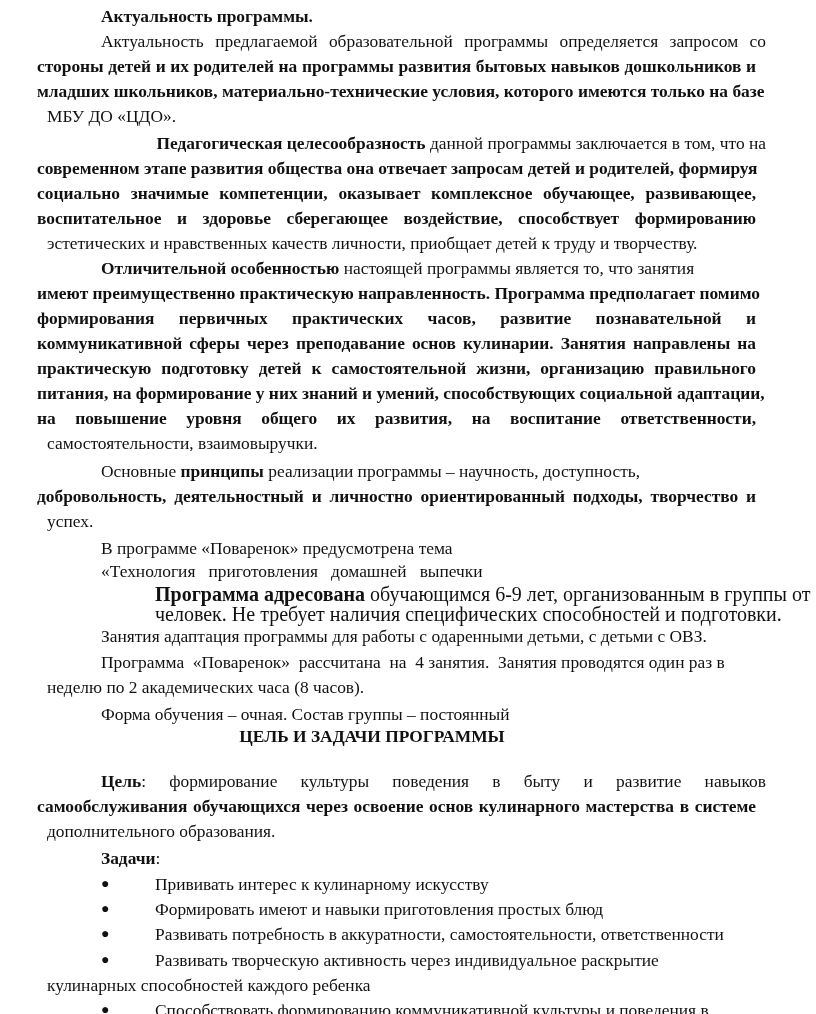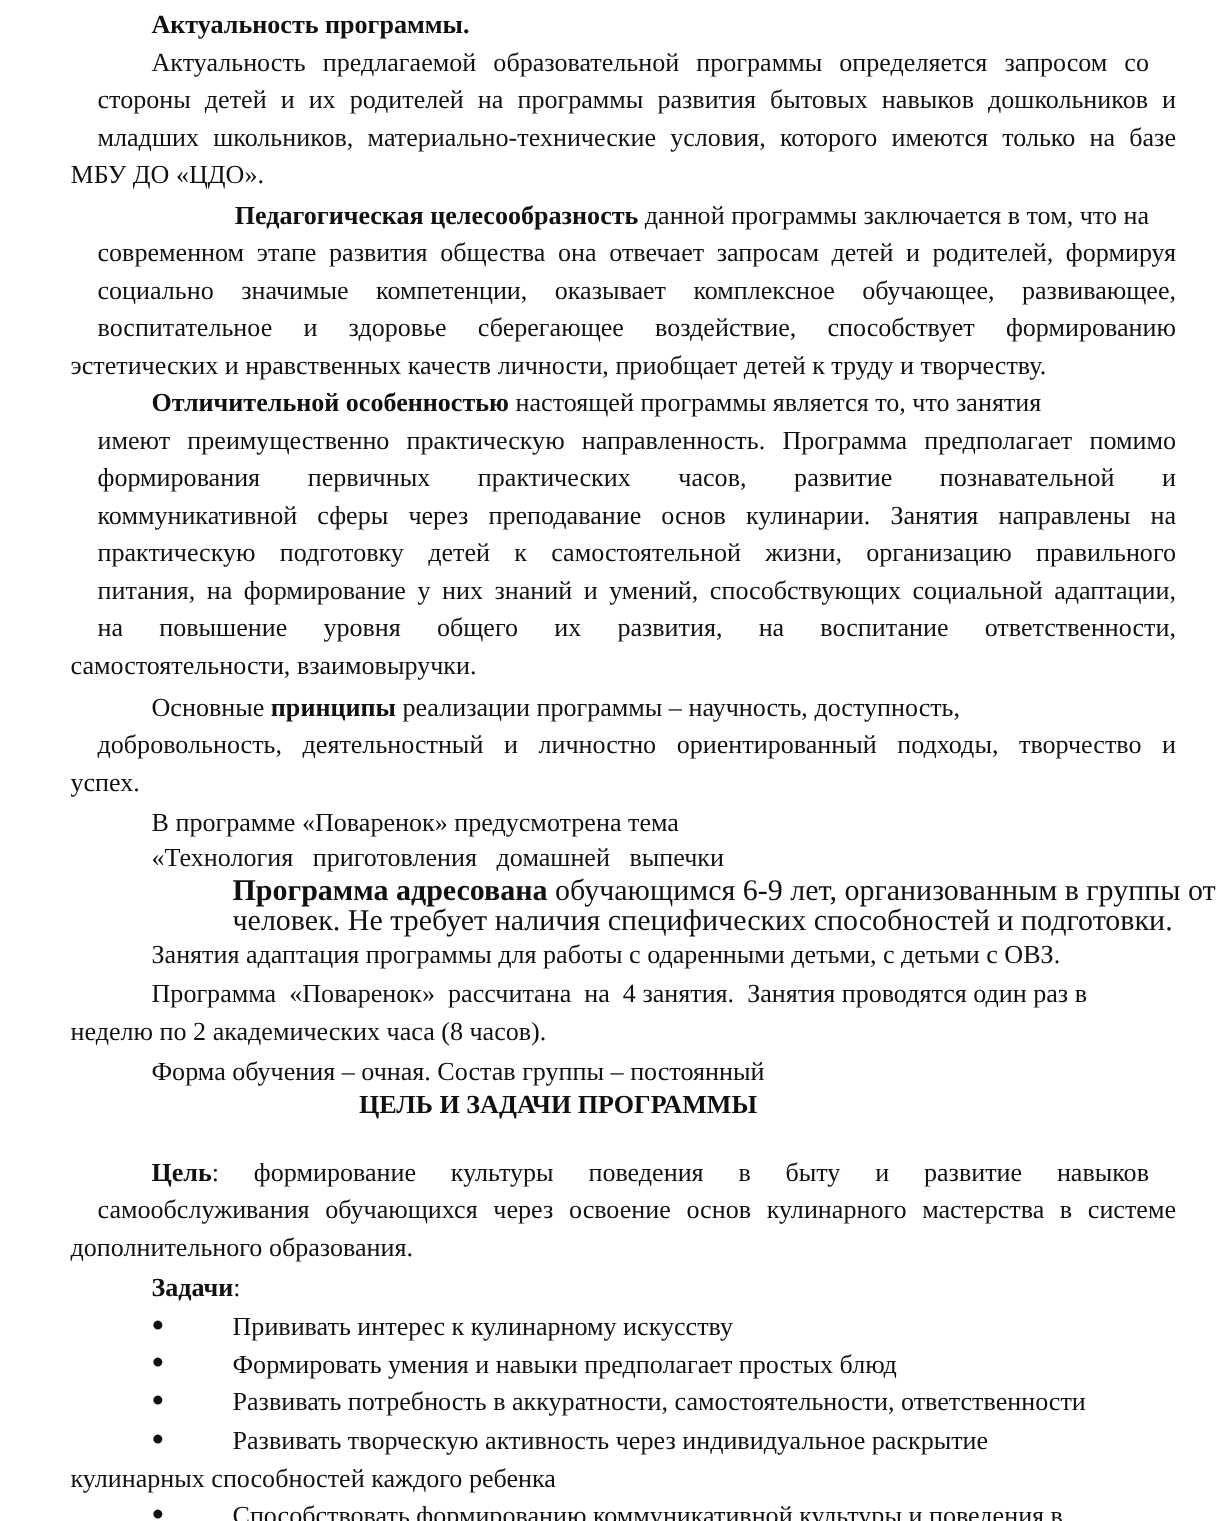--- a/index.html
+++ b/index.html
@@ -2,21 +2,21 @@
 <html><head>
 <meta charset="utf-8">
 <style>
   html, body { margin: 0; padding: 0; background: #ffffff; }
   body {
     width: 816px; height: 1014px; overflow: hidden; position: relative;
     font-family: "Liberation Serif", "DejaVu Serif", serif;
     color: #111111; font-size: 17.4px;
   }
   .ln { position: absolute; white-space: nowrap; line-height: 20px; }
-  .j { left: 65px; width: 719px; text-align: justify; text-align-last: justify; }
+  .j { left: 37px; width: 719px; text-align: justify; text-align-last: justify; font-weight: bold; }
   .b { font-weight: bold; }
   .small { font-size: 20px; }
   .bullet { position: absolute; font-size: 14px; line-height: 20px; }
 </style>
 </head>
 <body>
 
 <div class="ln b" style="left:101px;top:6px">Актуальность программы.</div>
 <div class="ln" style="left:101px;top:31px;width:665px;text-align:justify;text-align-last:justify">Актуальность предлагаемой образовательной программы определяется запросом со</div>
 <div class="ln j" style="top:56px">стороны детей и их родителей на программы развития бытовых навыков дошкольников и</div>
@@ -72,21 +72,21 @@
   <span class="b">Задачи</span><span>:</span>
 </div>
 
 <div>
   <div>
     <span class="bullet" style="left:101px;top:874px">●</span>
     <span class="ln" style="left:155px;top:874px">Прививать интерес к кулинарному искусству</span>
   </div>
   <div>
     <span class="bullet" style="left:101px;top:899px">●</span>
-    <span class="ln" style="left:155px;top:899px">Формировать умения и навыки предполагает простых блюд</span>
+    <span class="ln" style="left:155px;top:899px">Формировать имеют и навыки приготовления простых блюд</span>
   </div>
   <div>
     <span class="bullet" style="left:101px;top:924px">●</span>
     <span class="ln" style="left:155px;top:924px">Развивать потребность в аккуратности, самостоятельности, ответственности</span>
   </div>
   <div>
     <span class="bullet" style="left:101px;top:950px">●</span>
     <span class="ln" style="left:155px;top:950px">Развивать творческую активность через индивидуальное раскрытие</span>
     <span class="ln" style="left:47px;top:975px">кулинарных способностей каждого ребенка</span>
   </div>

